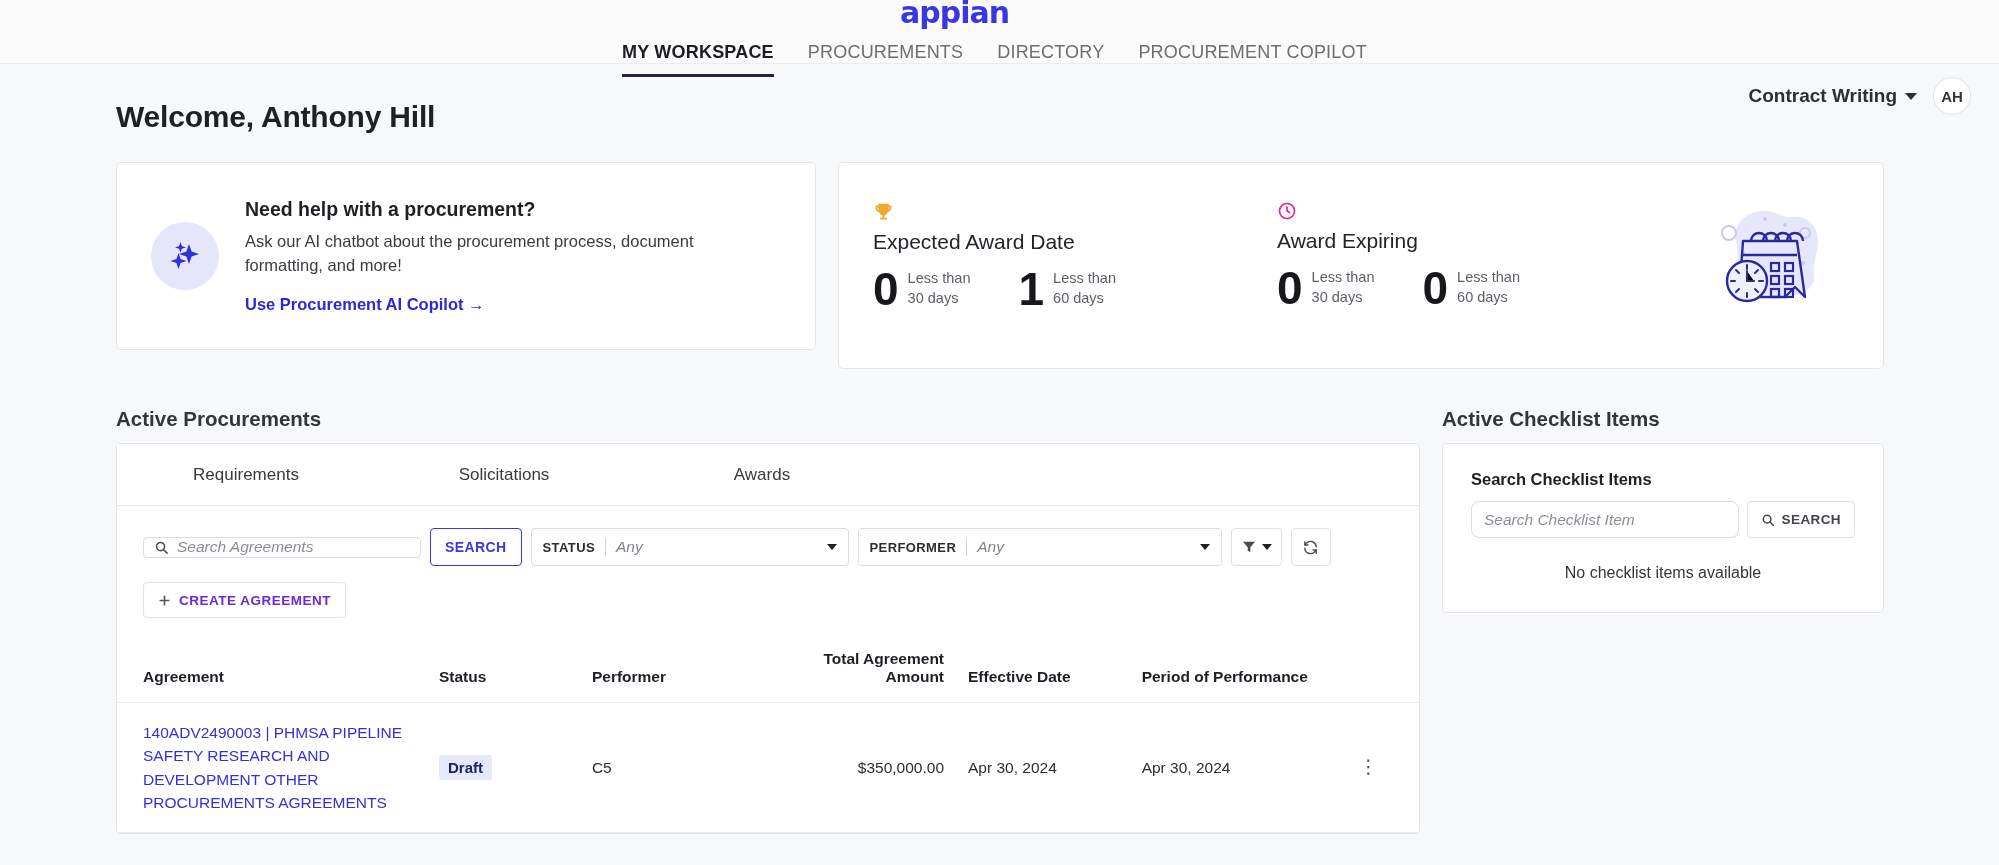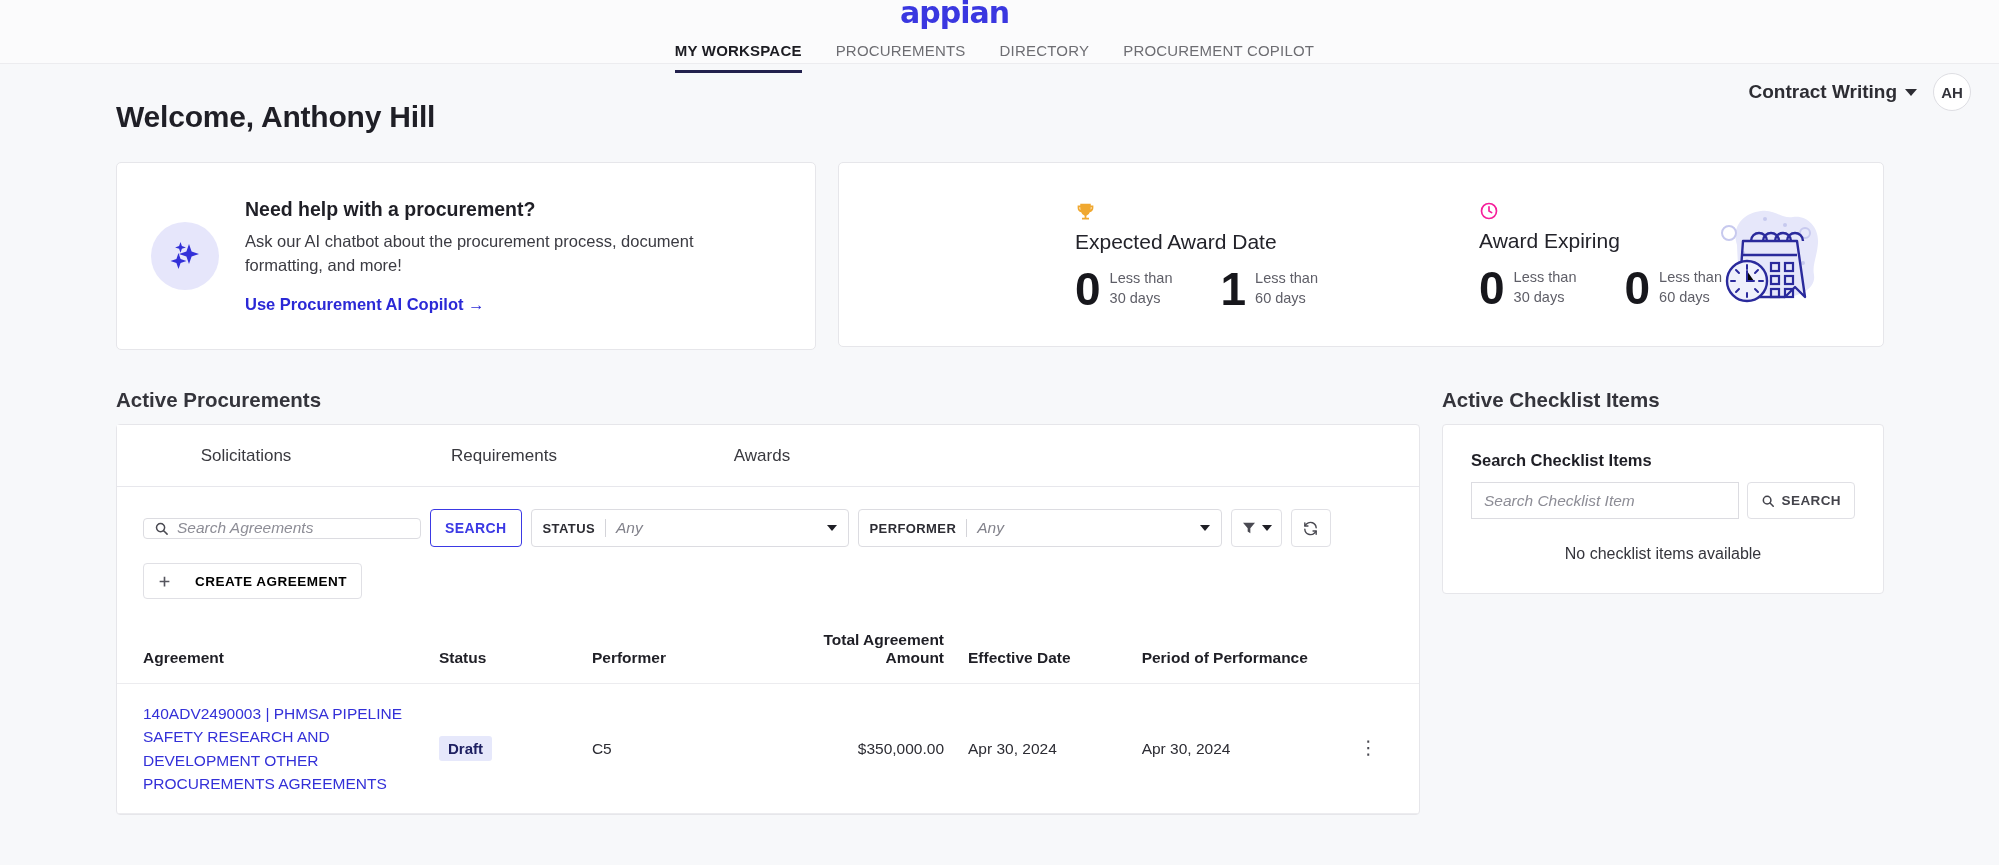--- a/index.html
+++ b/index.html
@@ -20,21 +20,21 @@
     position: relative;
     flex-direction: column;
   }
   .logo {
     font-size: 30px; font-weight: 700; letter-spacing: -1px;
     color: #3a37e0; font-family: "DejaVu Sans", sans-serif;
     line-height: 1; margin-right: 80px; margin-top: -2px;
   }
   .navlinks { display: flex; align-items: flex-start; height: 64px; padding-top: 14px; gap: 34px; }
   .navlink {
-    font-size: 15px; letter-spacing: .2px; color: #6d6d72;
+    font-size: 18px; letter-spacing: .2px; color: #6d6d72;
     padding-bottom: 11px; cursor: pointer; white-space: nowrap;
   }
   .navlink.active { color: #1c1c22; font-weight: 600; border-bottom: 3px solid #22214d; }
   .topright {
     margin-left: auto; display: flex; align-items: center; gap: 16px;
   }
   .acctname { font-size: 19px; font-weight: 700; color: #2d2d33; }
   .caret-dn {
     width: 0; height: 0; border-left: 6px solid transparent;
     border-right: 6px solid transparent; border-top: 7px solid #2d2d33;
@@ -69,22 +69,22 @@
   }
   .ai-title { font-size: 19.5px; font-weight: 700; color: #1f1f26; margin-bottom: 9px; }
   .ai-desc { font-size: 16.5px; color: #3b3b42; line-height: 1.45; max-width: 490px; }
   .ai-link {
     display: inline-block; margin-top: 18px; font-size: 16.5px;
     font-weight: 700; color: #2b29d6; cursor: pointer;
   }
 
   
   .metrics-card {
-    width: 1046px; height: 185px; display: flex; align-items: flex-start;
-    padding: 38px 0 0 34px; position: relative; overflow: hidden; justify-content: flex-end;
+    width: 1046px; height: 207px; display: flex; align-items: flex-start;
+    padding: 38px 0 0 34px; position: relative; overflow: hidden;
   }
   .metric-block { width: 404px; }
   .metric-icon { font-size: 22px; line-height: 1; margin-bottom: 8px; display:block; }
   .metric-title { font-size: 21px; color: #23232a; margin-bottom: 12px; }
   .metric-stats { display: flex; align-items: center; gap: 14px; }
   .stat { display: flex; align-items: center; gap: 9px; }
   .stat-num { font-size: 46px; font-weight: 700; color: #17171c; line-height: 1; }
   .stat-lbl { font-size: 14.5px; color: #5e5e67; line-height: 1.35; }
   .stat + .stat { margin-left: 34px; }
   .calendar-art { position: absolute; right: 56px; top: 38px; }
@@ -136,23 +136,23 @@
     border-left: 5px solid transparent; border-right: 5px solid transparent;
     border-top: 6px solid #1f1f26;
   }
   .icon-btn {
     height: 38px; min-width: 40px; border: 1px solid #e0e0e5; border-radius: 4px;
     background: #fff; display: flex; align-items: center; justify-content: center;
     gap: 5px; margin-left: 9px; cursor: pointer; padding: 0 9px;
   }
   .create-btn {
     height: 36px; border: 1px solid #e0e0e5; border-radius: 4px; background: #fff;
-    display: inline-flex; align-items: center; gap: 24px; padding: 0 14px;
+    display: inline-flex; align-items: center; gap: 8px; padding: 0 14px;
     margin: 16px 0 0 26px; font-size: 13.5px; font-weight: 600;
-    letter-spacing: .5px; color: #000000; cursor: pointer;
+    letter-spacing: .5px; color: #6d28d9; cursor: pointer;
   }
 
   
   table { width: 100%; border-collapse: collapse; margin-top: 22px; }
   thead th {
     font-size: 15.5px; font-weight: 700; color: #1f1f26;
     padding: 10px 12px 16px 12px; vertical-align: bottom;
     border-bottom: 1px solid #ececef; text-align: left;
   }
   thead th.num, tbody td.num { text-align: right; }
@@ -165,21 +165,21 @@
     display: inline-block; background: #e6e8fb; color: #1e2062;
     font-size: 15px; font-weight: 700; padding: 4px 9px; border-radius: 3px;
   }
   .kebab { color: #4a4a52; font-size: 19px; letter-spacing: 0; cursor: pointer; line-height: .7; }
 
   
   .chk-panel { background: #fff; border: 1px solid #e6e6ea; border-radius: 4px; padding: 26px 28px 30px 28px; }
   .chk-title { font-size: 16.5px; font-weight: 700; color: #1f1f26; margin-bottom: 12px; }
   .chk-row { display: flex; gap: 0; }
   .chk-input {
-    width: 280px; height: 37px; border: 1px solid #dcdce1; border-radius: 0;
+    width: 280px; height: 37px; border: 1px solid #dcdce1; border-radius: 8px;
     background: #fff; display: flex; align-items: center; padding: 0 12px;
     font-size: 15.5px; color: #8d8d96; font-style: italic;
   }
   .chk-search-btn {
     height: 37px; border: 1px solid #e0e0e5; border-radius: 4px; background: #fff;
     display: flex; align-items: center; gap: 7px; padding: 0 13px; margin-left: 8px;
     font-size: 13.5px; font-weight: 600; letter-spacing: .4px; color: #43434b; cursor: pointer;
   }
   .chk-empty { text-align: center; font-size: 16px; color: #35353c; margin-top: 26px; }
 
@@ -312,22 +312,22 @@
     </div>
   </div>
 
   <div class="sections">
 
     <div class="left-col">
       <div class="section-title">Active Procurements</div>
 
       <div class="panel">
         <div class="tabs">
+          <div class="tab">Requirements</div>
           <div class="tab">Solicitations</div>
-          <div class="tab">Requirements</div>
           <div class="tab">Awards</div>
         </div>
 
         <div class="toolbar">
           <div class="search-box">
             <span class="s-icon">
               <svg width="15" height="15" viewBox="0 0 24 24" fill="none" stroke="#4a4a52" stroke-width="2.4">
                 <circle cx="10.5" cy="10.5" r="6.5"></circle>
                   <path d="M15.5 15.5L21 21" stroke-linecap="round"></path>
               </svg>

